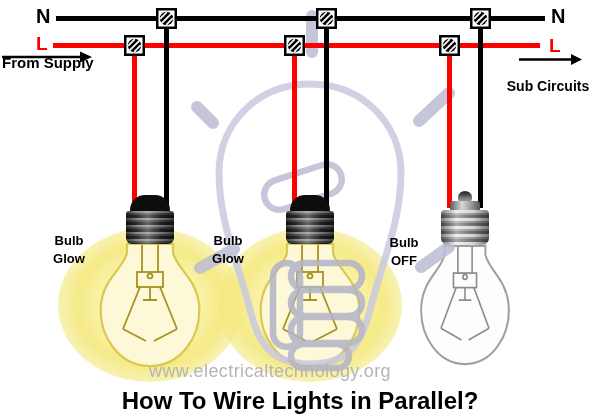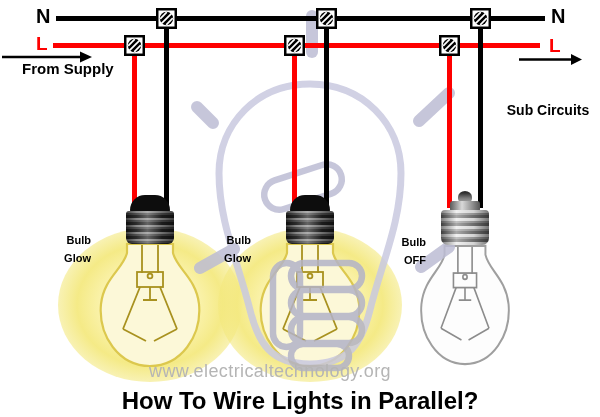--- a/index.html
+++ b/index.html
@@ -34,22 +34,22 @@
       repeating-linear-gradient(180deg,#e6e6e6 0 3px,#9a9a9a 3px 5px,#707070 5px 8px);}
   .cap-ring{position:absolute;z-index:5;border-radius:3px;
     background:linear-gradient(90deg,#5a5a5a,#d9d9d9 40%,#8f8f8f 75%,#555);}
   .cap-tip{position:absolute;z-index:5;border-radius:50% 50% 35% 35%;
     background:linear-gradient(180deg,#2e2e2e 15%,#7d7d7d 60%,#a8a8a8);}
   
   .nl-label{position:absolute;z-index:6;font-weight:bold;font-size:20px;color:#000;}
   .nl-label.red{color:#fe0000;font-size:19px;}
   .small-label{position:absolute;z-index:6;font-weight:bold;font-size:15px;
     color:#000;line-height:17px;}
-  .bulb-label{position:absolute;z-index:6;font-weight:bold;font-size:11px;
-    color:#000;line-height:17.5px;text-align:right;}
+  .bulb-label{position:absolute;z-index:6;font-weight:bold;font-size:13px;
+    color:#000;line-height:17.5px;text-align:center;}
   .wm-url{position:absolute;z-index:6;left:0;top:361px;width:540px;text-align:center;
     font-size:18px;letter-spacing:.4px;color:#b5b5b5;}
   .title{position:absolute;z-index:6;left:0;top:387px;width:600px;text-align:center;
     font-size:24px;font-weight:bold;color:#000;}
   .watermark{position:absolute;left:0;top:0;z-index:3;opacity:.85;}
   .arrow-svg{position:absolute;z-index:6;}
 </style>
 </head>
 <body>
 
@@ -151,27 +151,27 @@
 
   <div class="nl-label" style="left:36px;top:5px;">N</div>
   <div class="nl-label" style="left:551px;top:5px;">N</div>
   <div class="nl-label red" style="left:36px;top:33px;">L</div>
   <div class="nl-label red" style="left:549px;top:35px;">L</div>
 
   <svg class="arrow-svg" style="left:2px;top:50px;" width="92" height="14" viewBox="0 0 92 14">
     <line x1="0" y1="7" x2="78" y2="7" stroke="#000" stroke-width="2.6"></line>
     <polygon points="78,1.5 90,7 78,12.5" fill="#000"></polygon>
   </svg>
-  <div class="small-label" style="left:2px;top:60px;margin-left:20px;">From Supply</div>
+  <div class="small-label" style="left:2px;top:54px;">From Supply</div>
 
   <svg class="arrow-svg" style="left:519px;top:53px;" width="64" height="13" viewBox="0 0 64 13">
     <line x1="0" y1="6.5" x2="52" y2="6.5" stroke="#000" stroke-width="2.4"></line>
     <polygon points="52,1 63,6.5 52,12" fill="#000"></polygon>
   </svg>
-  <div class="small-label" style="left:496px;top:78px;width:104px;text-align:center;font-size:14px;margin-top:24px;">Sub Circuits</div>
+  <div class="small-label" style="left:496px;top:78px;width:104px;text-align:center;font-size:14px;">Sub Circuits</div>
 
   <div class="bulb-label" style="left:47px;top:232px;width:44px;">
     <div>Bulb</div>
     <div>Glow</div>
   </div>
   <div class="bulb-label" style="left:205px;top:232px;width:46px;">
     <div>Bulb</div>
     <div>Glow</div>
   </div>
   <div class="bulb-label" style="left:382px;top:234px;width:44px;">

